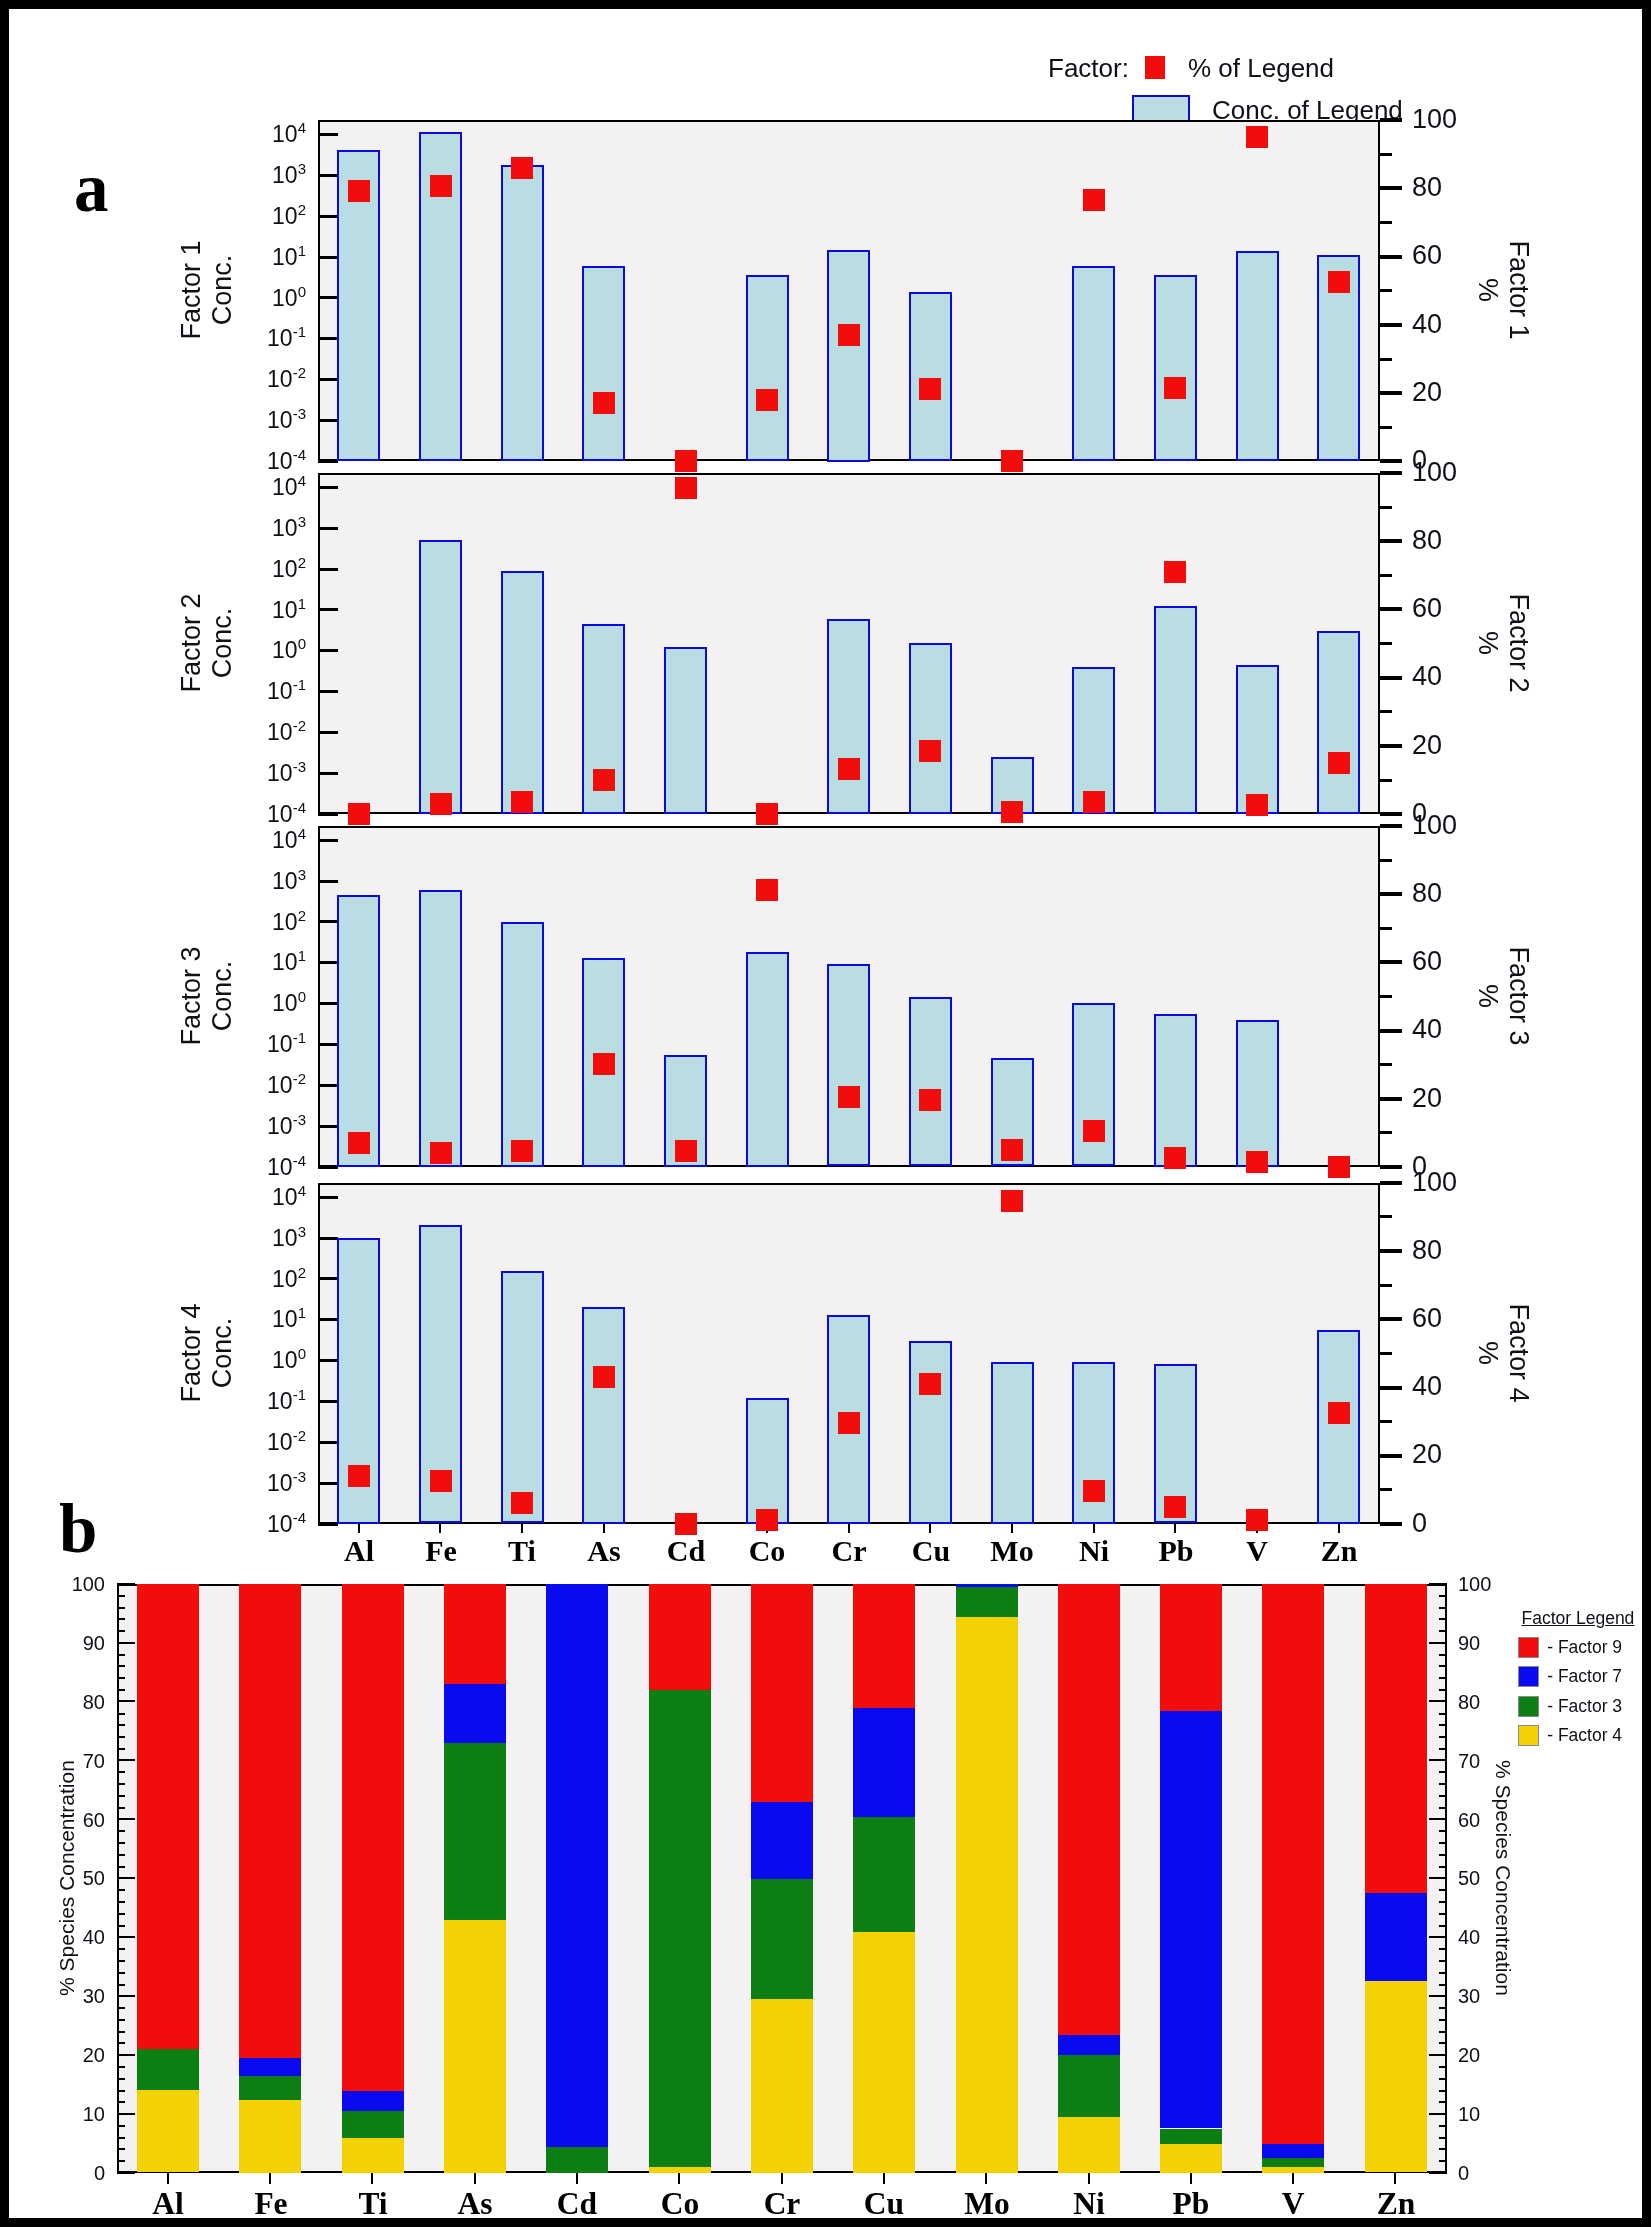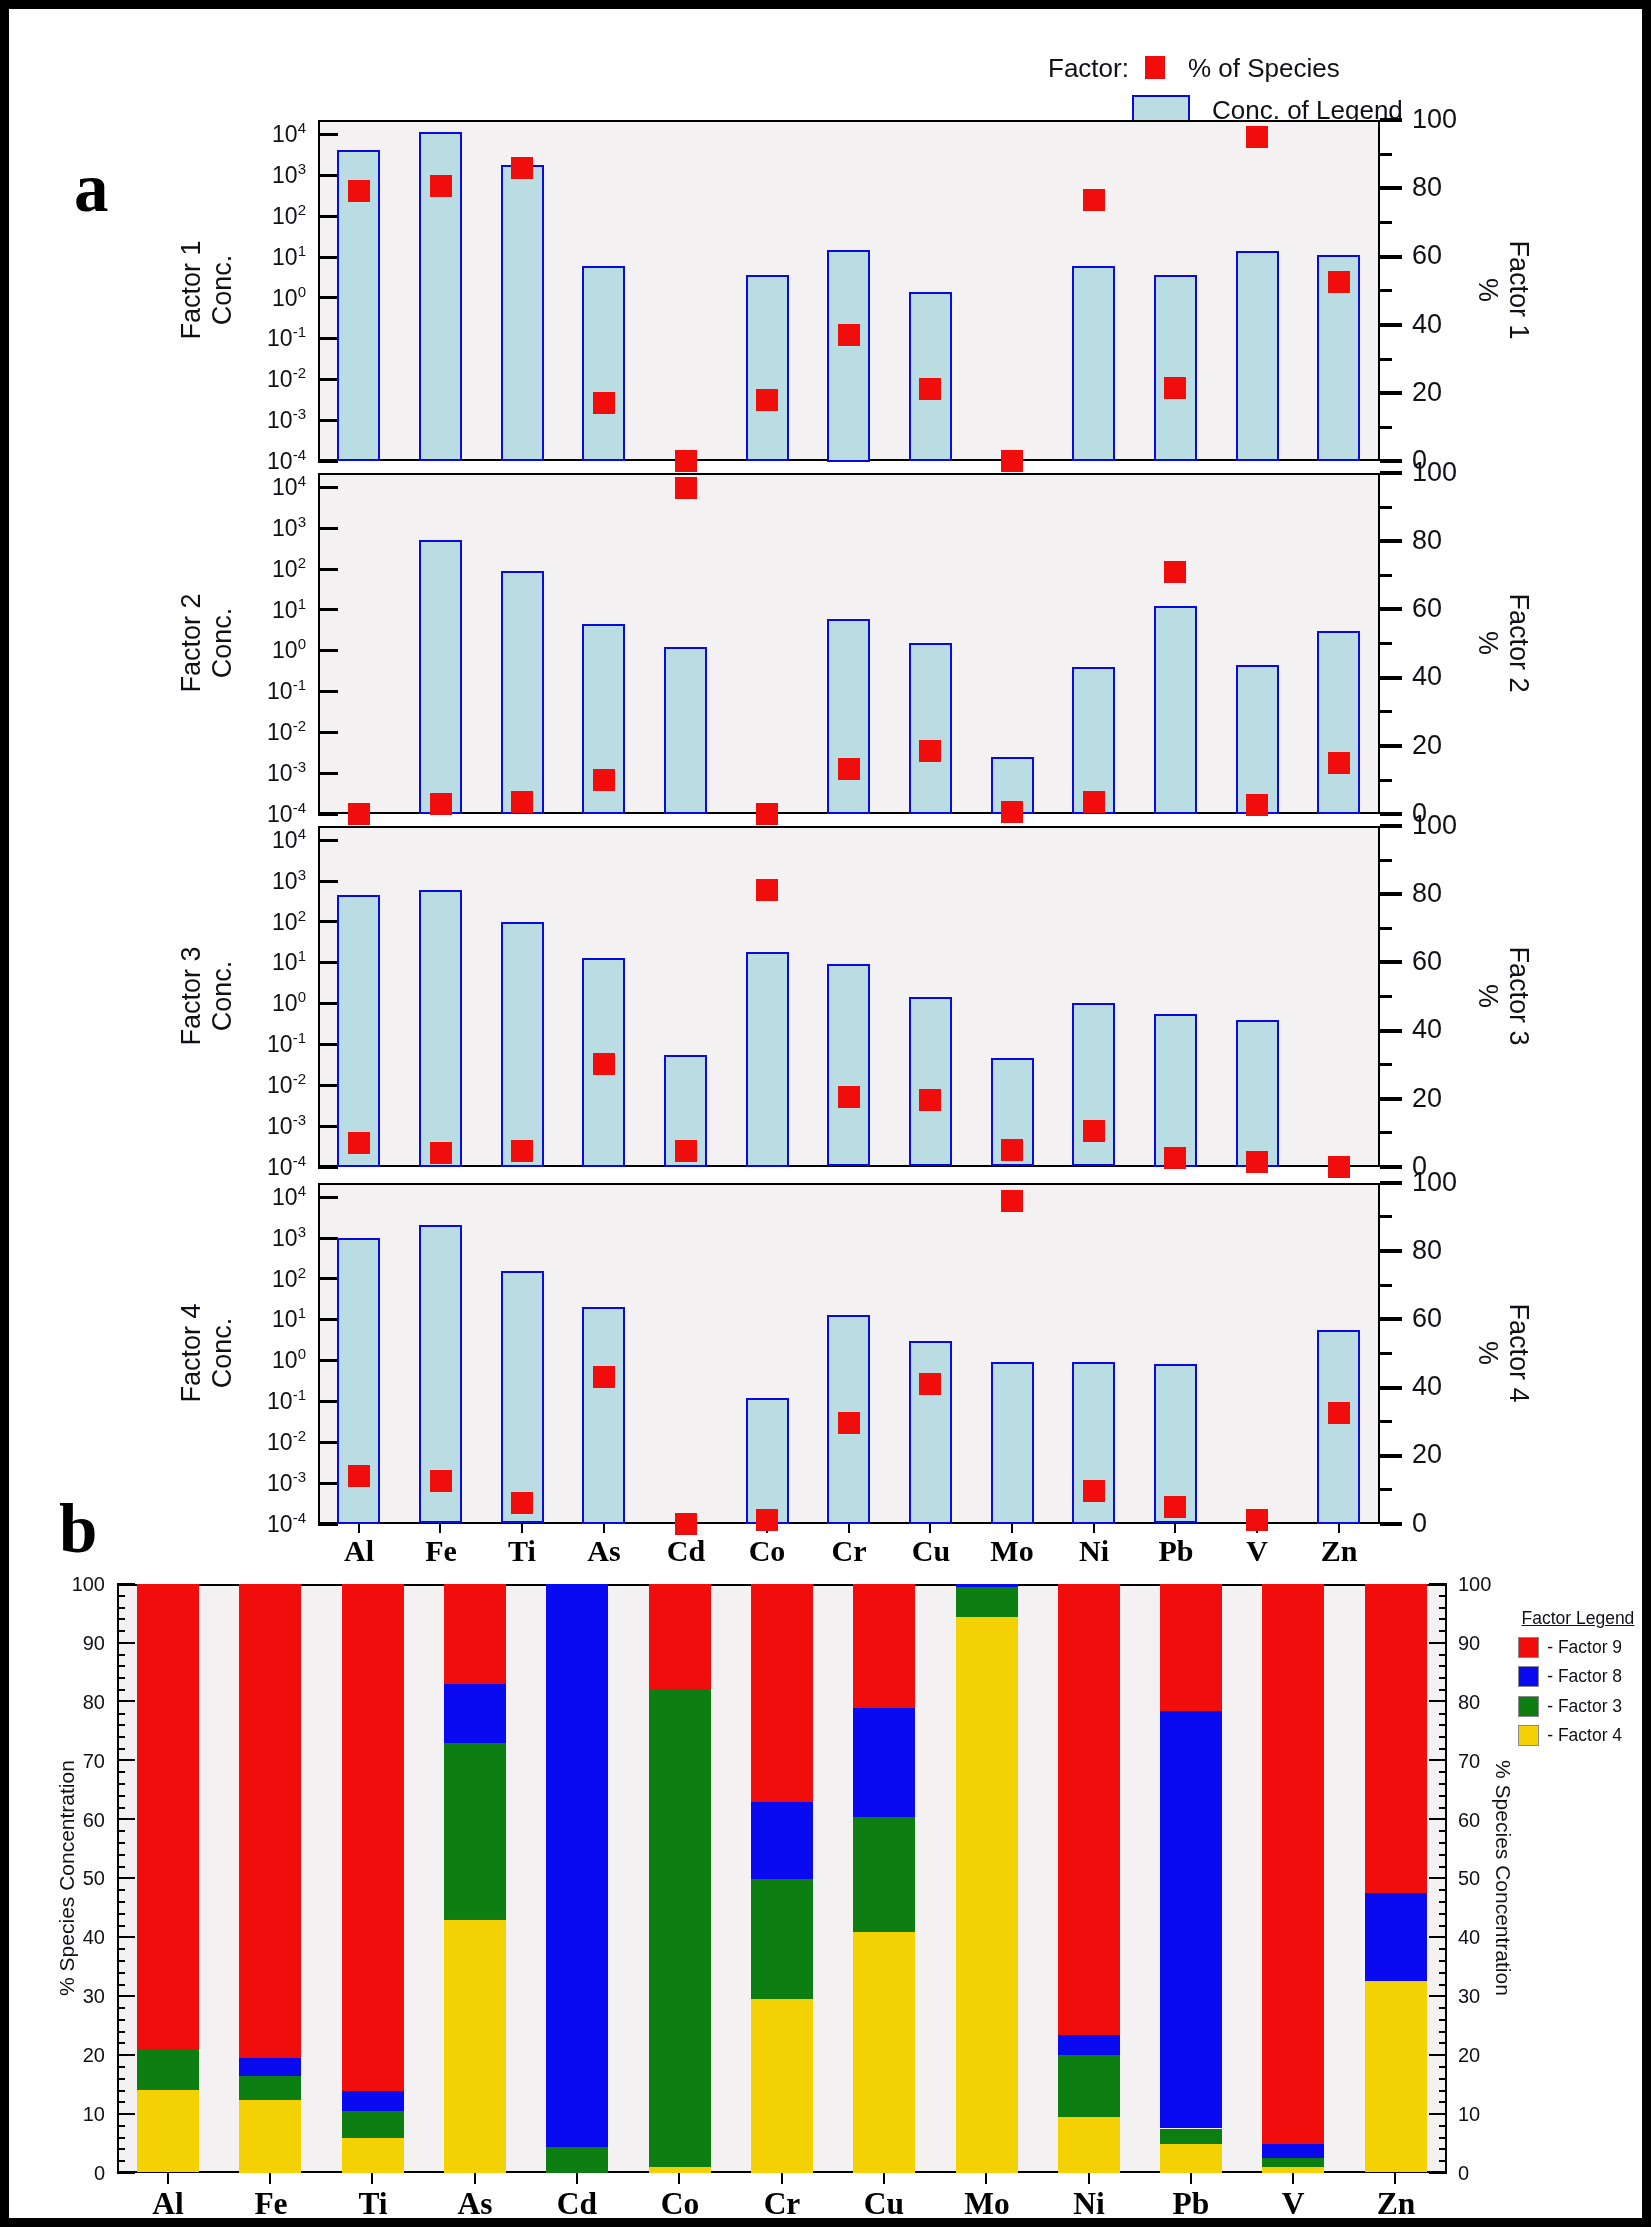--- a/index.html
+++ b/index.html
@@ -83,21 +83,21 @@
 </head>
 <body>
 
 <div id="canvas">
 
   <div class="panel-letter" style="left:65px;top:145px;">a</div>
 
   <div id="top-legend">
     <span class="txt" style="left:1039px;top:44px;">Factor:</span>
     <span id="pct-swatch" style="left:1136px;top:47px;"></span>
-    <span class="txt" style="left:1179px;top:44px;">% of Species</span>
+    <span class="txt" style="left:1179px;top:44px;">% of Legend</span>
     <span id="conc-swatch" style="left:1123px;top:86px;"></span>
     <span class="txt" style="left:1203px;top:86px;">Conc. of Legend</span>
   </div>
 
   <div id="charts-a">
       <div style="position: absolute; left: 0px; top: 0px;">
         <div class="plot" style="left: 309px; top: 111px; width: 1062px; height: 341px; background: rgb(243, 241, 242);"></div>
         <div class="tick" style="left: 309px; top: 124px; width: 20px; height: 2.9px;"></div>
         <div class="ticklabel" style="left: 198px; top: 111px; width: 99px; text-align: right;">10<sup>4</sup></div>
         <div class="tick" style="left: 309px; top: 165px; width: 20px; height: 2.9px;"></div>
@@ -587,21 +587,21 @@
 
   <div id="factor-legend">
     <div class="fl-title">Factor Legend</div>
     <div id="factor-legend-items">
         <div class="fl-item">
           <div class="fl-sw" style="background: rgb(242, 13, 13);"></div>
           <div class="fl-txt">- Factor 9</div>
         </div>
         <div class="fl-item">
           <div class="fl-sw" style="background: rgb(10, 10, 240);"></div>
-          <div class="fl-txt">- Factor 8</div>
+          <div class="fl-txt">- Factor 7</div>
         </div>
         <div class="fl-item">
           <div class="fl-sw" style="background: rgb(13, 126, 18);"></div>
           <div class="fl-txt">- Factor 3</div>
         </div>
         <div class="fl-item">
           <div class="fl-sw" style="background: rgb(244, 209, 3);"></div>
           <div class="fl-txt">- Factor 4</div>
         </div>
       </div>

